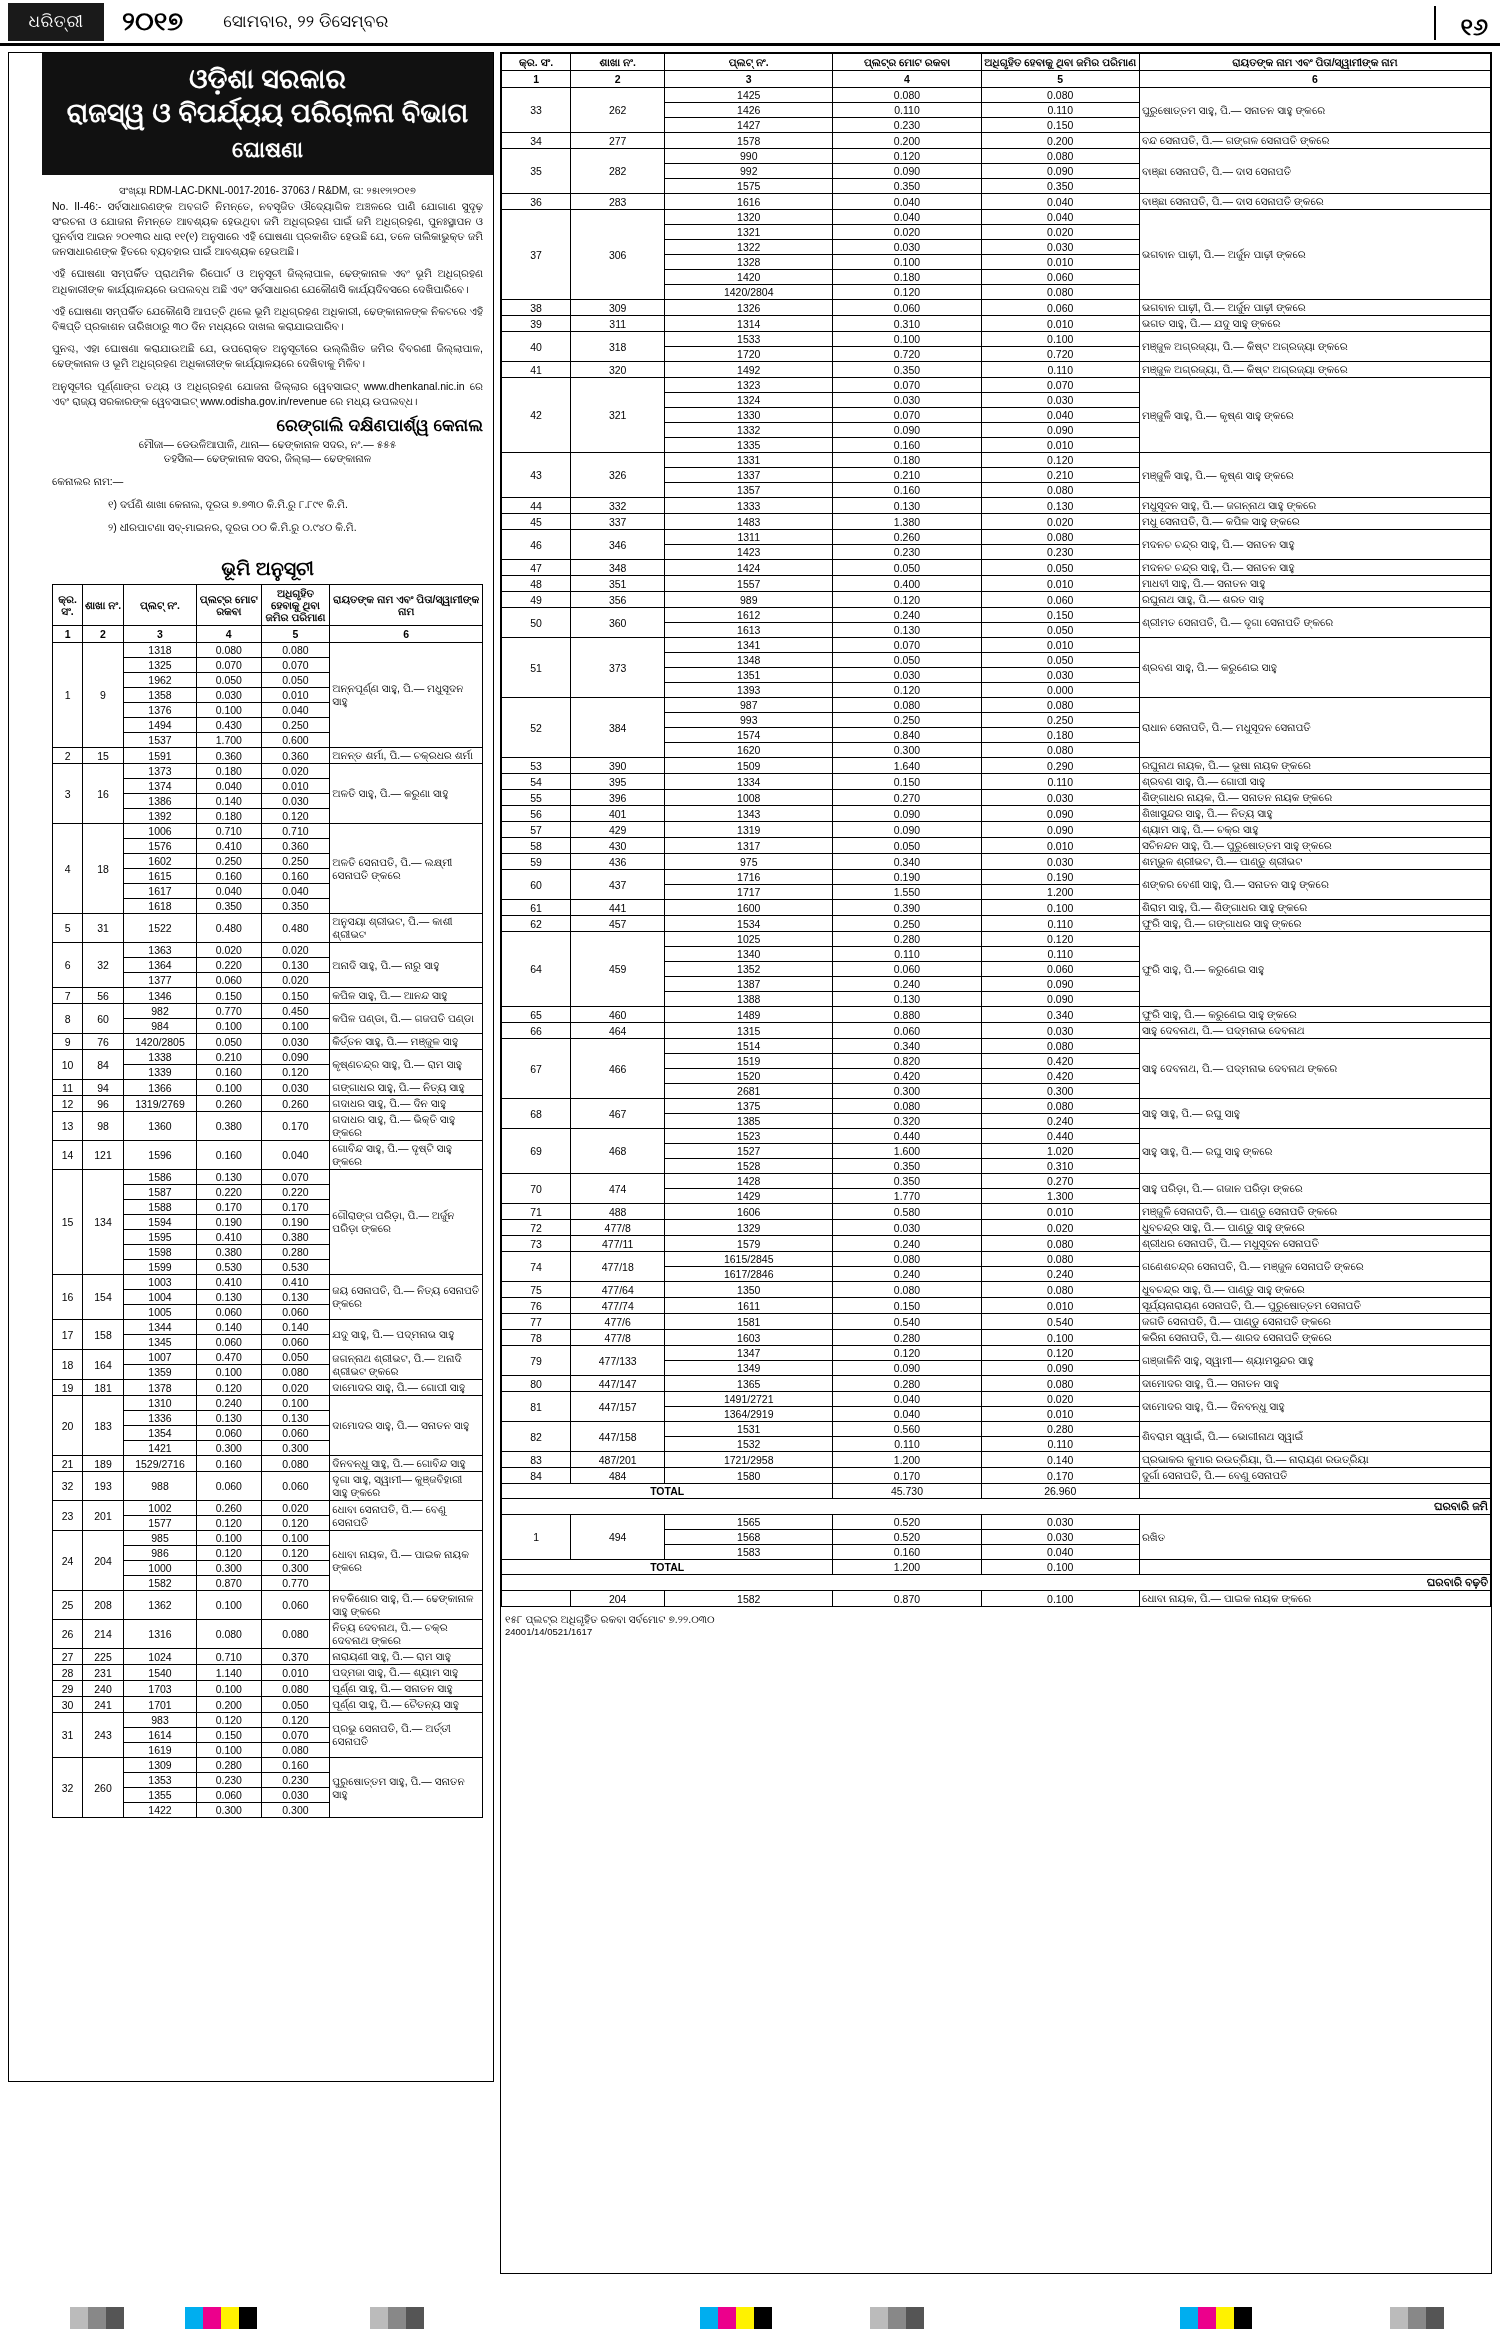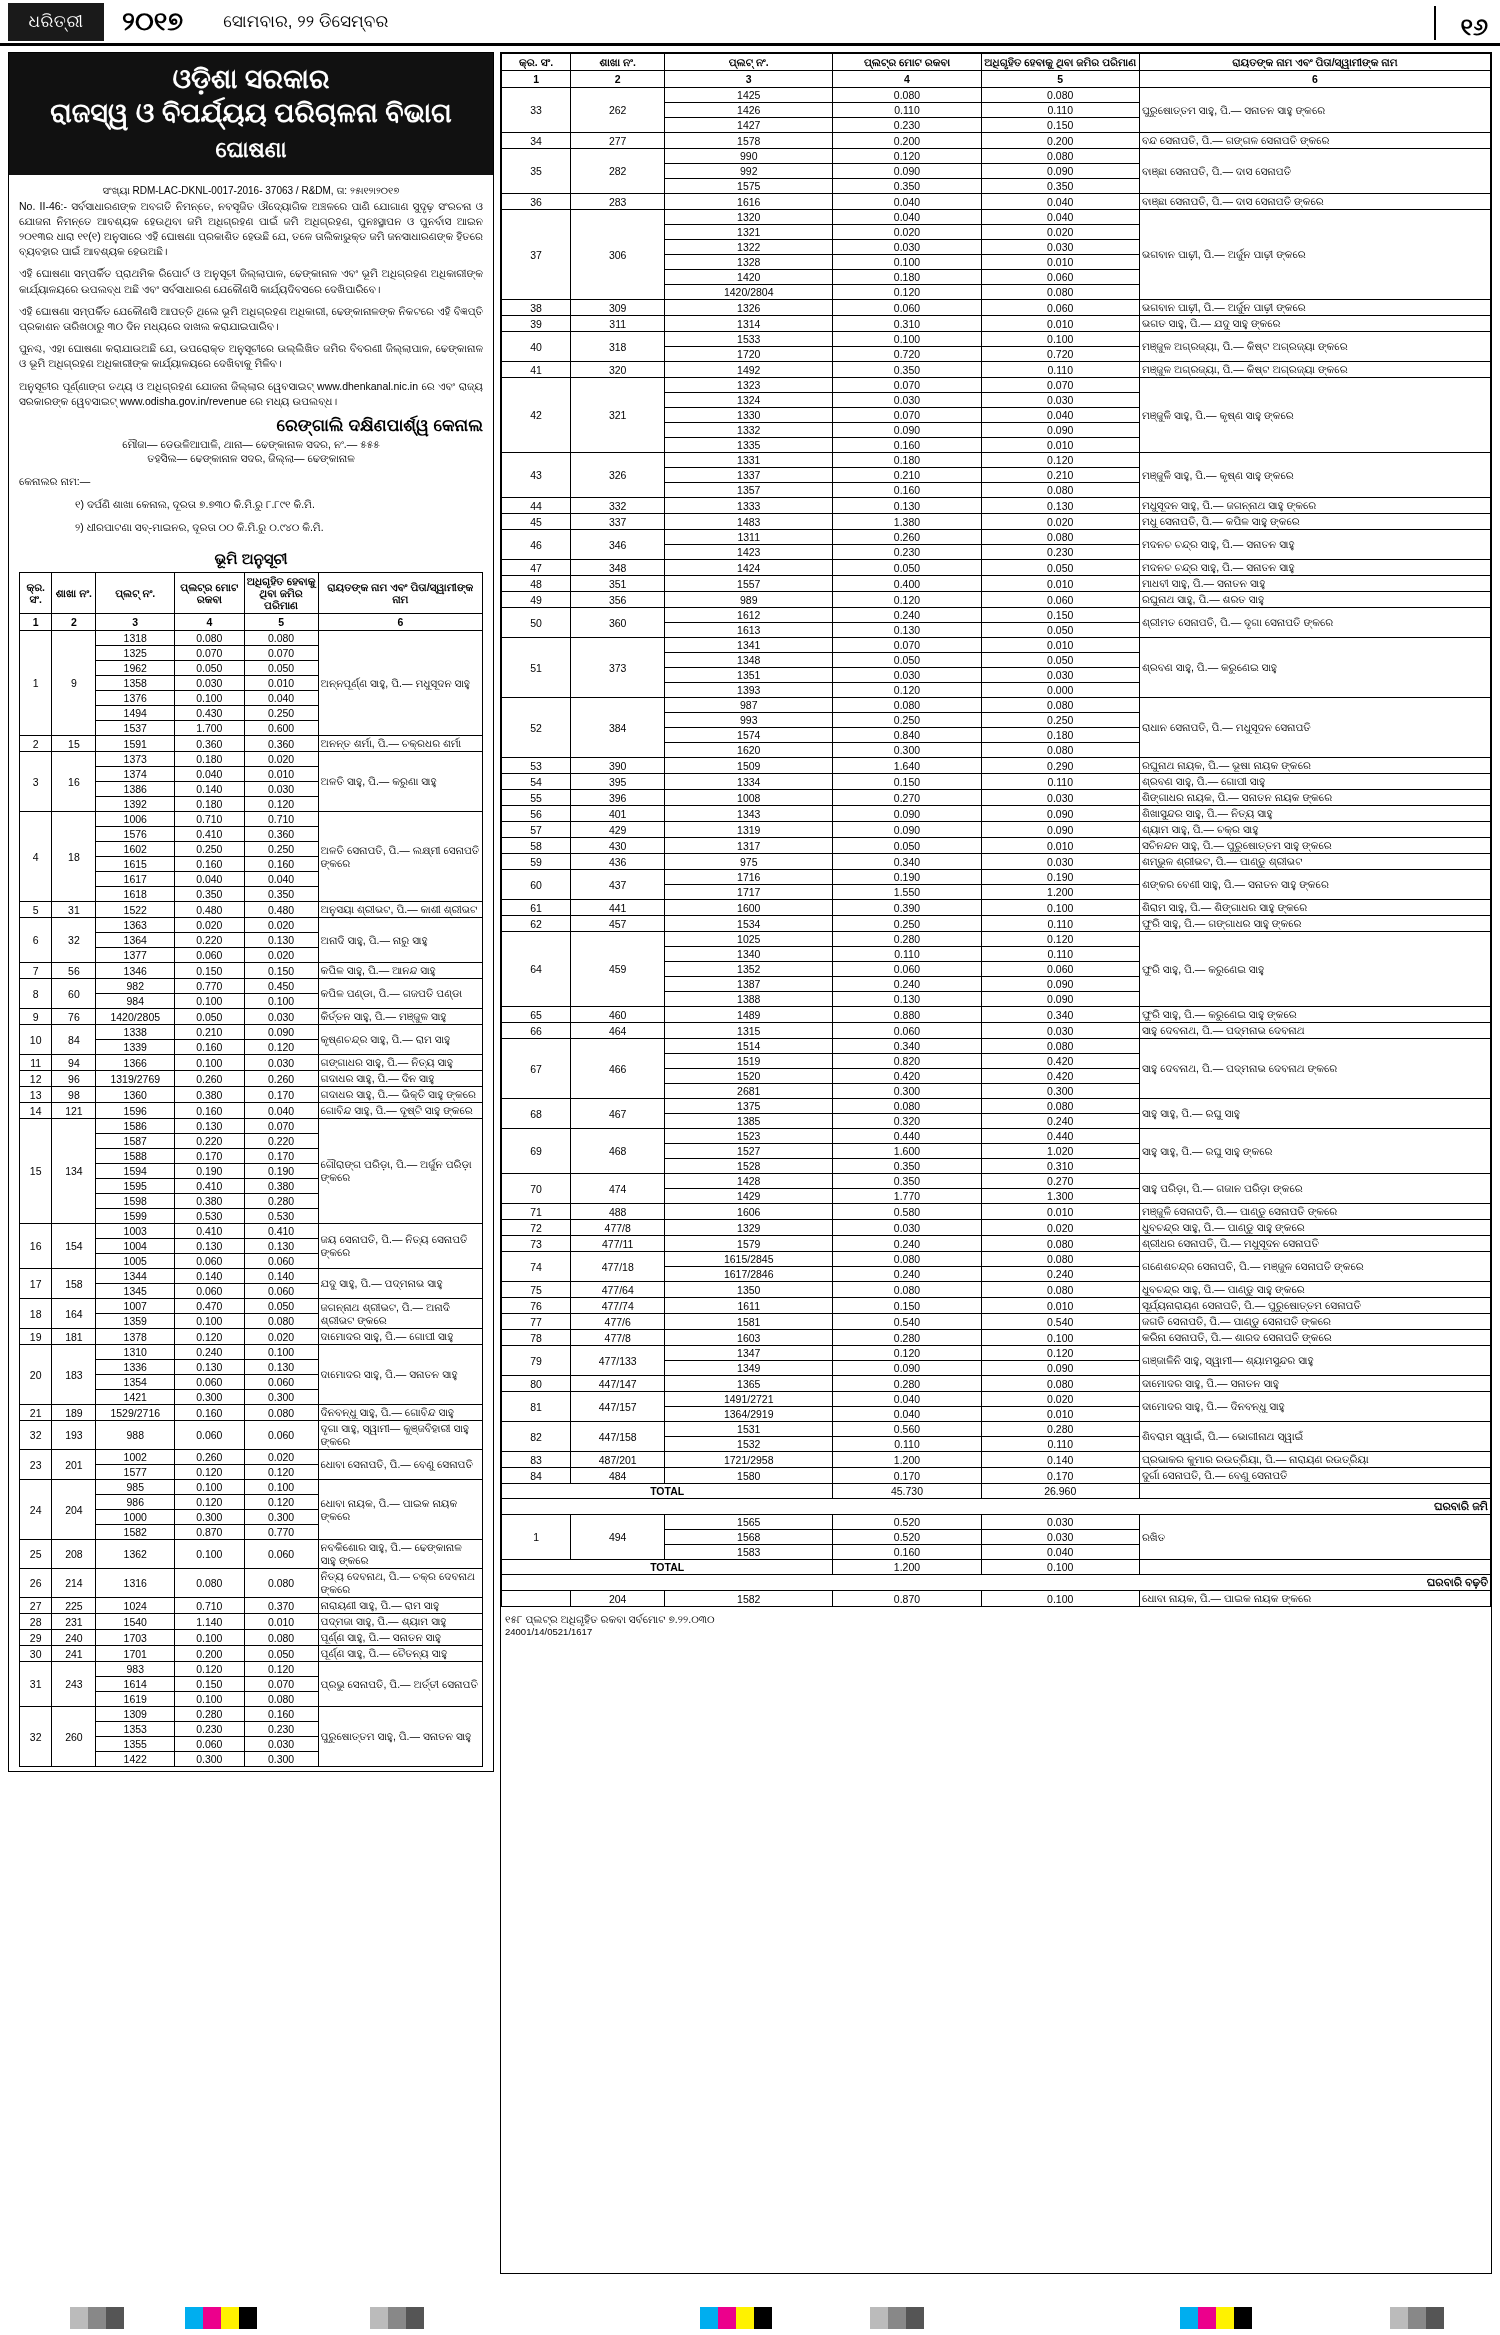--- a/index.html
+++ b/index.html
@@ -32,22 +32,23 @@
   }
   .mast-right {
     position:absolute; right:12px; bottom:2px; font-size:24px; font-weight:bold;
   }
   .mast-rule {
     position:absolute; right:64px; top:6px; width:2px; height:34px; background:#000;
   }
 
   
   .col-left {
-    position:absolute; left:8px; top:52px; width:486px; height:1720px;
+    position:absolute; left:8px; top:52px; width:486px; height:2030px;
     border:1px solid #000;
+    padding-left:33px;
   }
   .col-right {
     position:absolute; left:500px; top:52px; width:992px; height:2222px;
     border:1px solid #000;
   }
 
   
   .notice-head {
     background:#111; color:#fff; text-align:center; padding:10px 6px 12px 6px;
   }
@@ -55,21 +56,21 @@
   .notice-head .l2 { font-size:27px; font-weight:bold; line-height:1.25; }
   .notice-head .l3 { font-size:22px; font-weight:bold; margin-top:6px; }
 
   .notice-body { padding:6px 10px 4px 10px; }
   .memo-line { text-align:center; font-size:10px; margin:4px 0 2px 0; }
   .para { font-size:10.5px; line-height:1.45; text-align:justify; margin:0 0 7px 0; }
   .center-line { text-align:right; font-size:17px; font-weight:bold; margin:6px 0 2px 0; }
   .center-sub { text-align:center; font-size:10.5px; margin:1px 0; }
   .left-line { font-size:10.5px; margin:10px 0 1px 0; }
   .left-line.indent { padding-left:56px; }
-  .sched-title { text-align:center; font-size:15px; font-weight:bold; margin:16px 0 4px 0; }
+  .sched-title { text-align:center; font-size:19px; font-weight:bold; margin:24px 0 4px 0; }
 
   
   table.land {
     width:100%; border-collapse:collapse; table-layout:fixed;
     font-size:10.5px;
   }
   table.land th, table.land td {
     border:1px solid #000; padding:1px 2px; vertical-align:middle;
   }
   table.land thead th {

